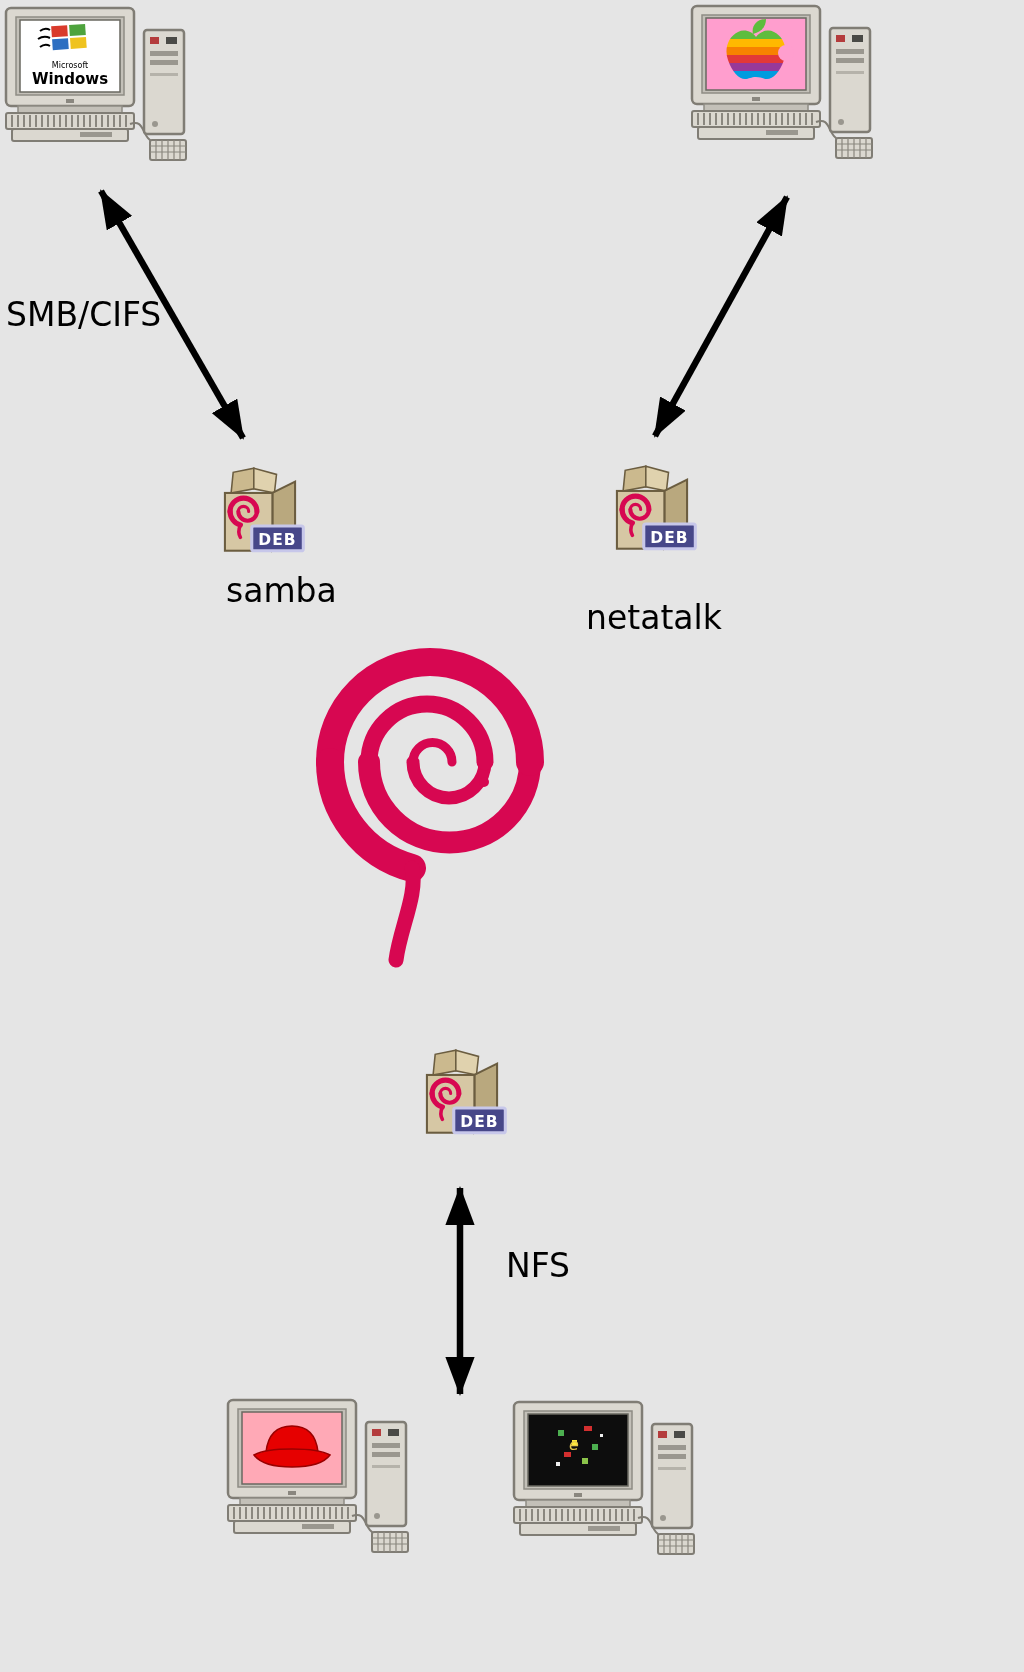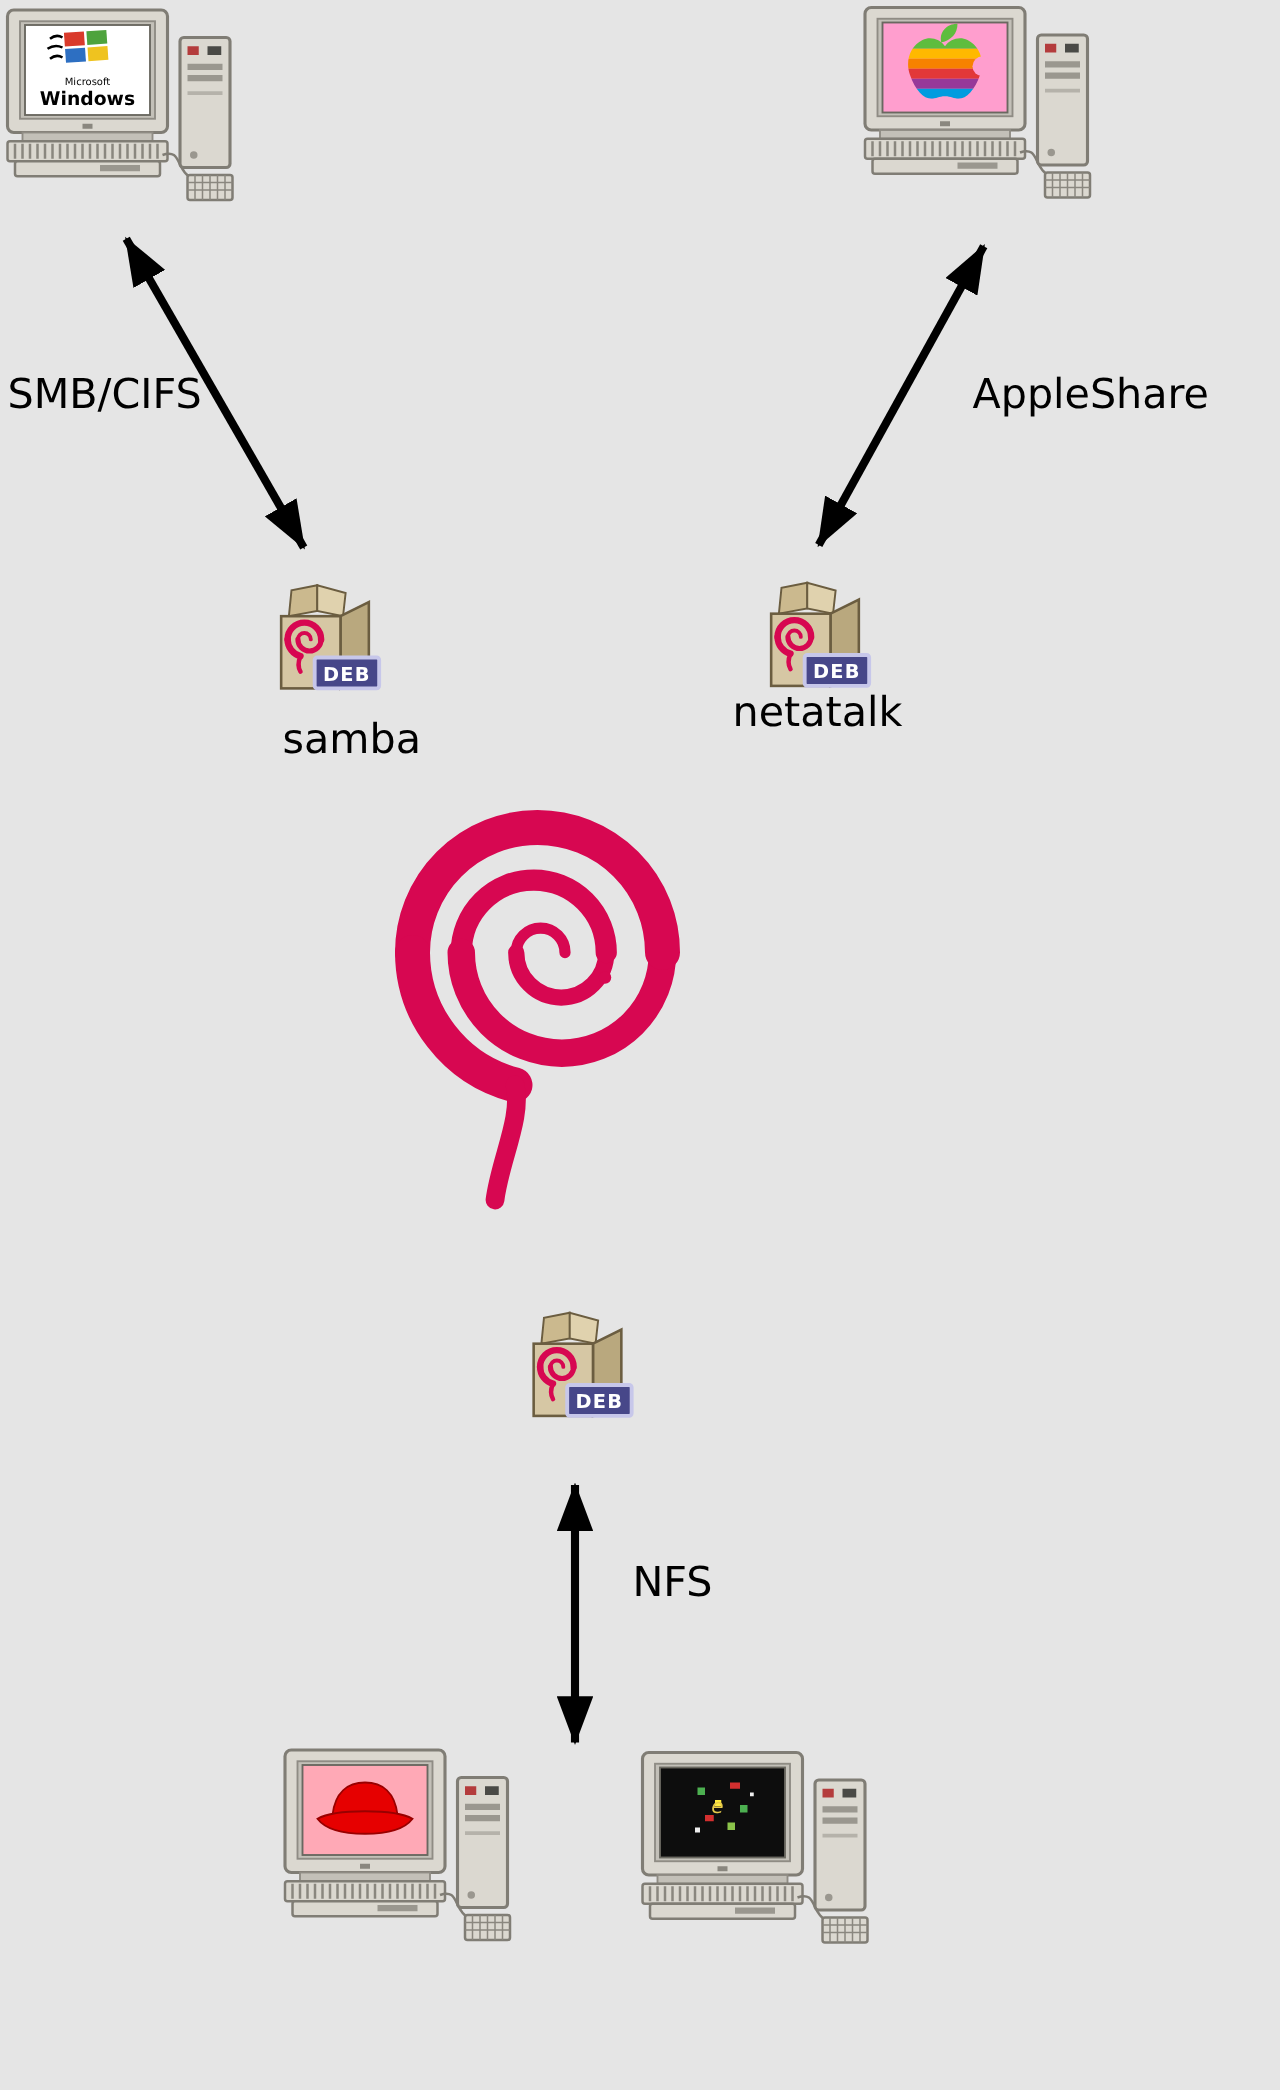--- a/index.html
+++ b/index.html
@@ -120,33 +120,32 @@
           <rect x="34" y="67" width="64" height="10" fill="#009cdf"></rect>
         </g>
         <circle cx="96" cy="49" r="8" fill="#ff9ece"></circle>
         <path d="M 63 30 C 61 22 67 15 76 15 C 76 23 71 28 63 30 Z" fill="#5ebd3e"></path>
       </g>
     </g>
   </svg>
 
   <div class="label" style="left:6px;top:295px">SMB/CIFS</div>
 
-  <div class="label" style="left:778px;top:295px">AppleShare</div>
 
   <svg class="abs" style="left:208px;top:462px" width="104" height="98" viewBox="0 0 100 95">
     <use href="#deb-package"></use>
     <text x="67" y="80" class="deb-text">DEB</text>
   </svg>
   <div class="label" style="left:226px;top:571px">samba</div>
 
   <svg class="abs" style="left:600px;top:460px" width="104" height="98" viewBox="0 0 100 95">
     <use href="#deb-package"></use>
     <text x="67" y="80" class="deb-text">DEB</text>
   </svg>
-  <div class="label" style="left:586px;top:550px">netatalk</div>
+  <div class="label" style="left:586px;top:598px">netatalk</div>
 
   <svg class="abs" style="left:312px;top:634px" width="260" height="334" viewBox="0 0 260 334">
     <g fill="none" stroke="#d70751" stroke-linecap="round">
       <path d="M 140 128 A 19.5 19.5 0 0 0 101 128" stroke-width="9"></path>
       <path d="M 101 128 A 36 36 0 0 0 173 128" stroke-width="13"></path>
       <path d="M 173 128 A 58 58 0 0 0 57 128" stroke-width="17"></path>
       <path d="M 57 128 A 80.5 80.5 0 0 0 218 128" stroke-width="22"></path>
       <path d="M 218 128 A 100 100 0 0 0 18 128" stroke-width="28"></path>
       <path d="M 18 128 A 110 110 0 0 0 100 234" stroke-width="28"></path>
       <path d="M 100 234 C 106 260 88 294 84 326" stroke-width="15"></path>

